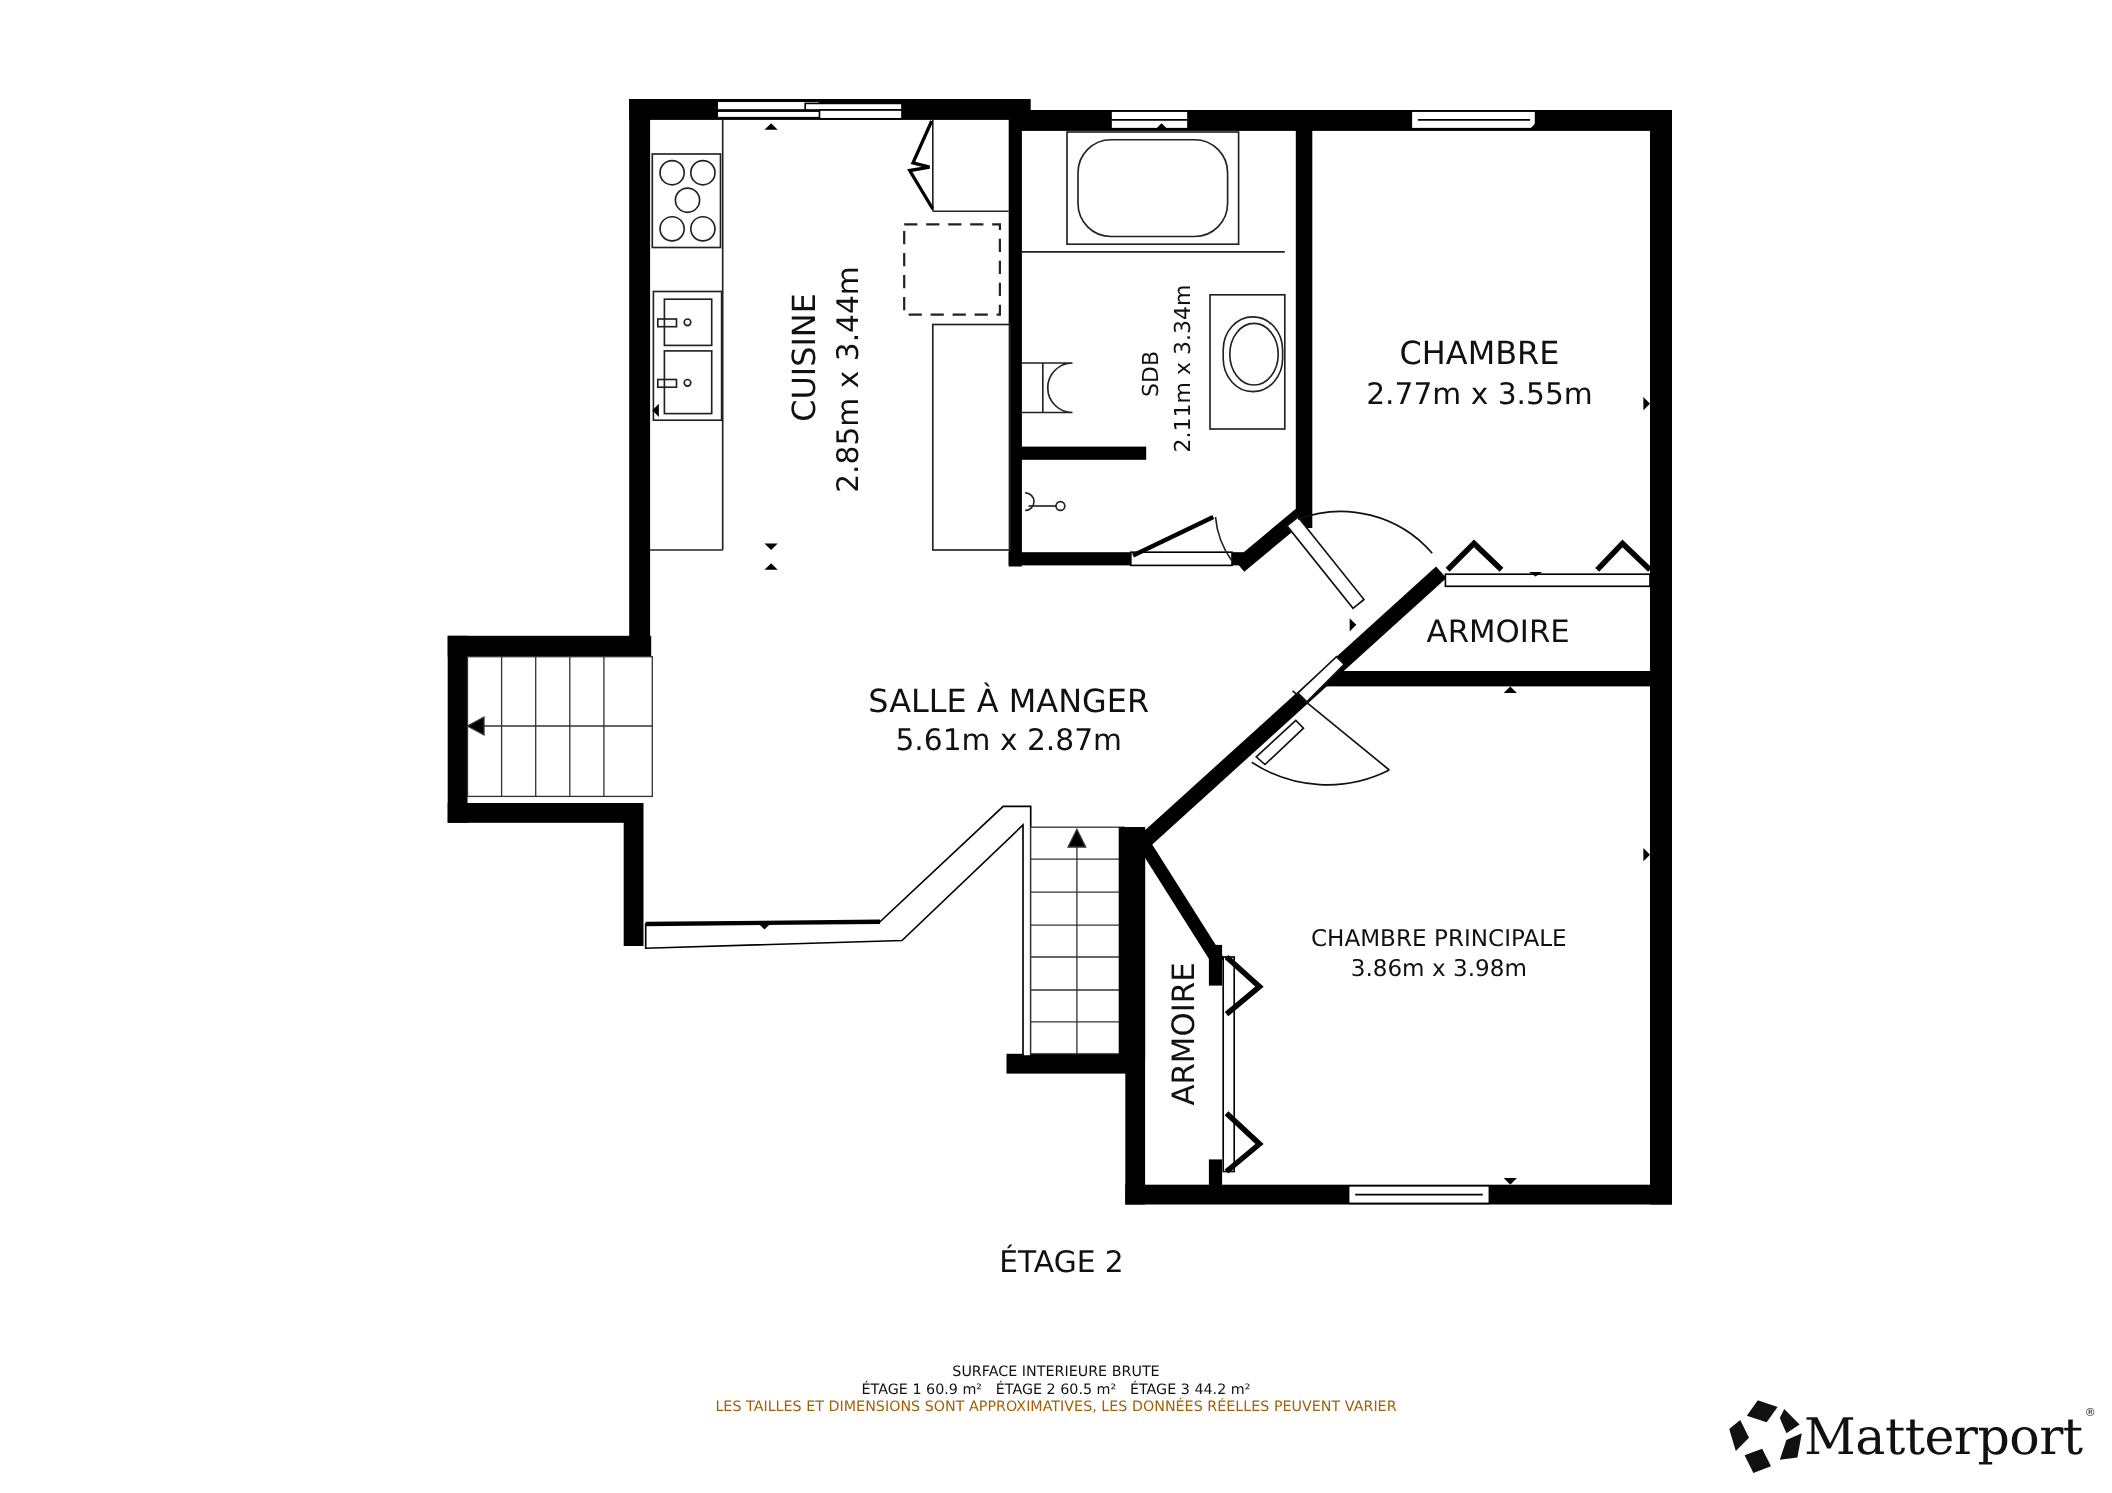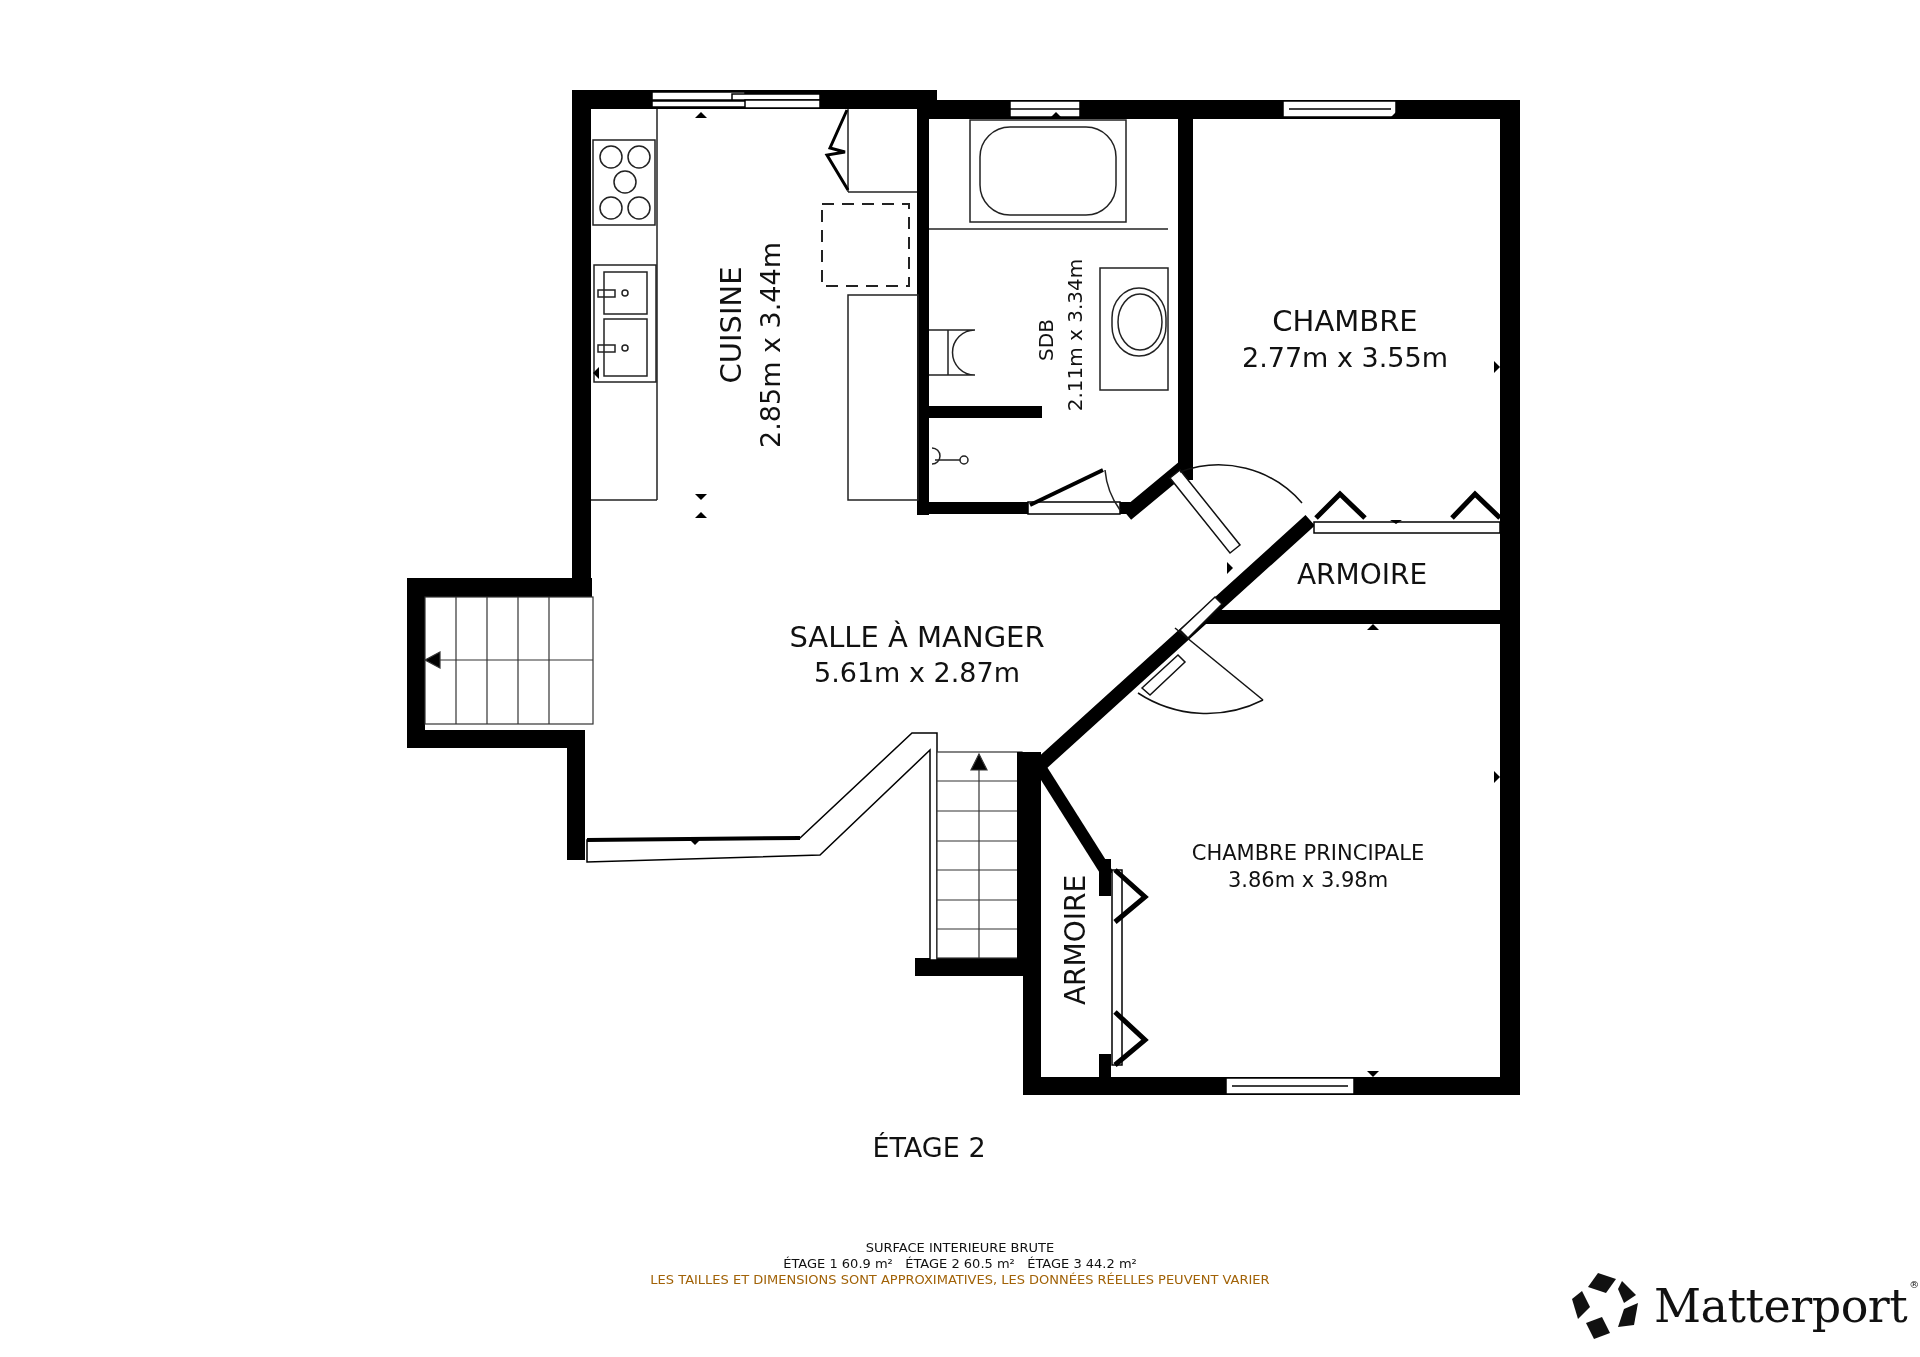--- a/index.html
+++ b/index.html
@@ -1,23 +1,23 @@
 <!DOCTYPE html>
 <html><head>
 <meta charset="utf-8">
 <style>
   html, body { margin:0; padding:0; background:#ffffff; }
   body { width:1920px; height:1357px; position:relative; overflow:hidden; font-family:"DejaVu Sans", sans-serif; }
   #plan { position:absolute; left:0; top:0; }
   .room-label { font-family:"DejaVu Sans", sans-serif; fill:#111; }
   .footer { position:absolute; left:0; width:1920px; text-align:center; top:1240px; font-family:"DejaVu Sans", sans-serif; font-size:13px; line-height:16px; color:#111; }
   .footer .note { color:#a16207; }
-  .floor-title { position:absolute; left:804px; top:1132px; width:250px; text-align:center; font-family:"DejaVu Sans", sans-serif; font-size:27px; color:#111; }
+  .floor-title { position:absolute; left:840px; top:1132px; width:250px; text-align:center; font-family:"DejaVu Sans", sans-serif; font-size:27px; color:#111; }
   .logo { position:absolute; left:1572px; top:1273px; display:flex; align-items:center; }
-  .logo-text { font-family:"DejaVu Serif", serif; font-size:46px; color:#111; margin-left:14px; letter-spacing:-0.5px; }
+  .logo-text { font-family:"DejaVu Serif", serif; font-size:46px; color:#111; letter-spacing:-0.5px; }
   .logo-reg { font-size:10px; vertical-align:top; margin-left:2px; }
 </style>
 </head>
 <body>
 
 <svg id="plan" width="1920" height="1357" viewBox="0 0 1920 1357" xmlns="http://www.w3.org/2000/svg">
 
   <g fill="#000">
 
     <rect x="572" y="90" width="365" height="19"></rect>

